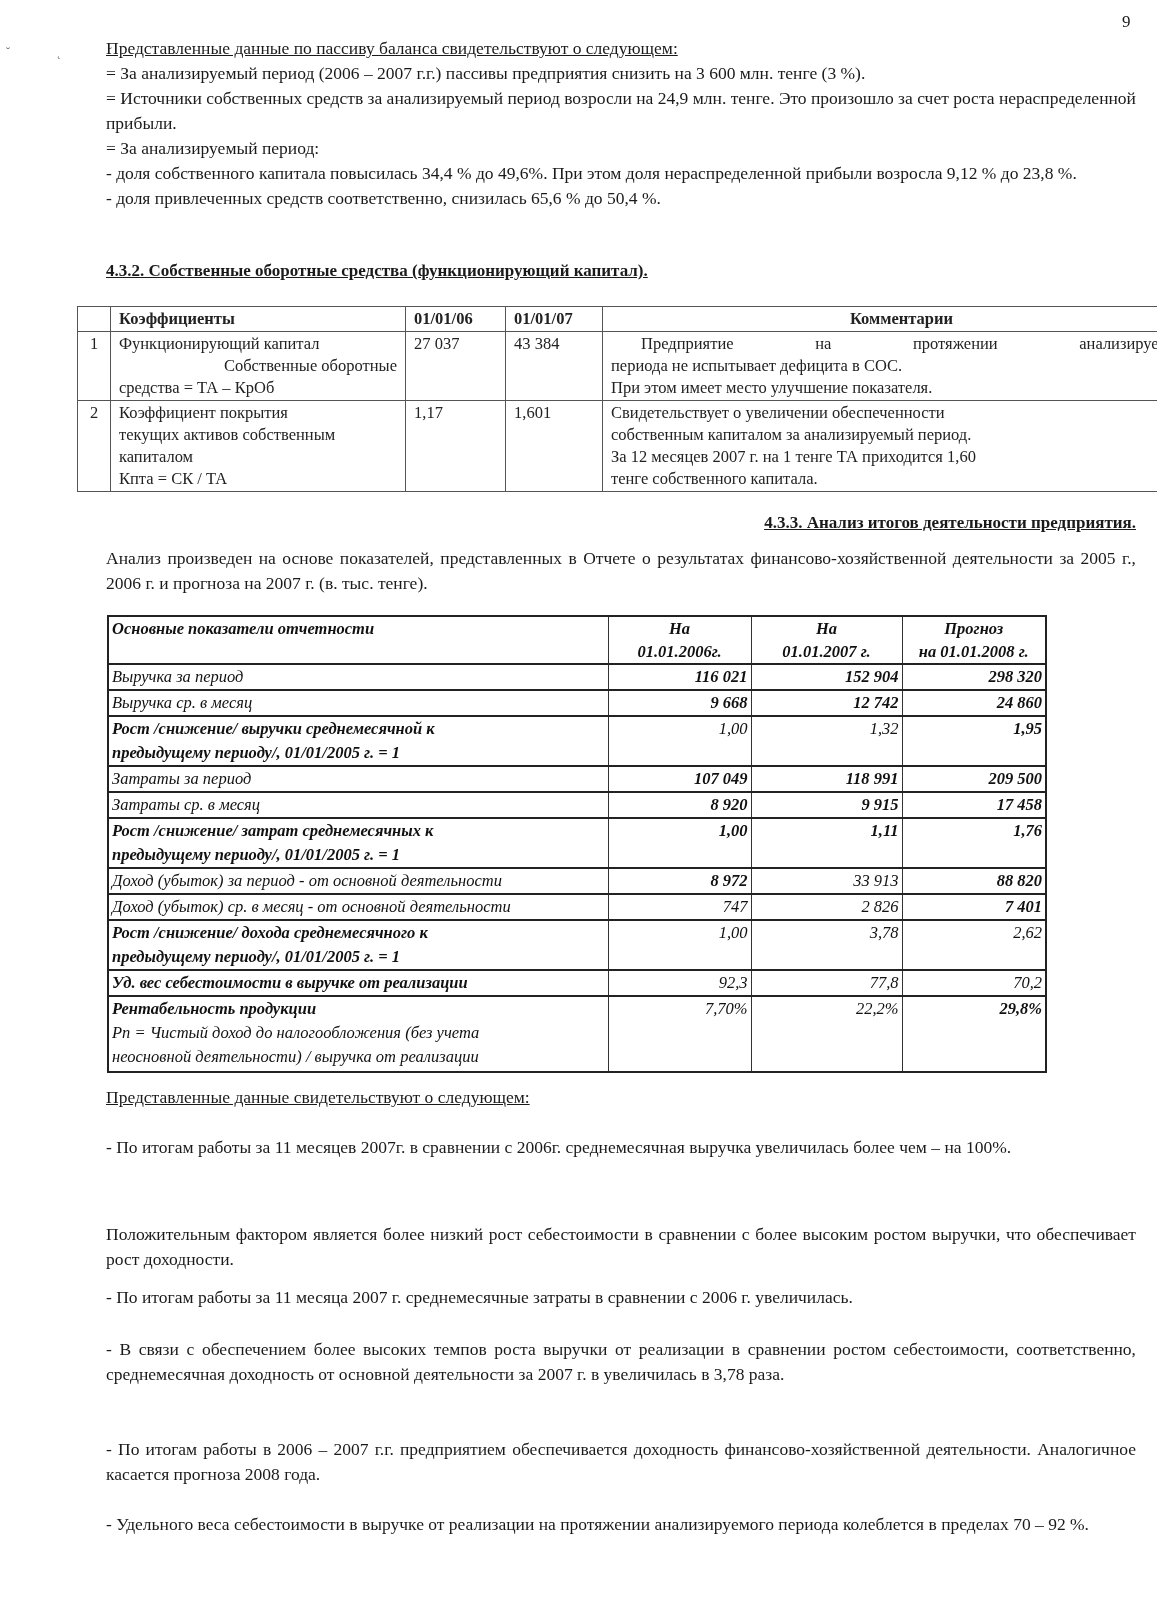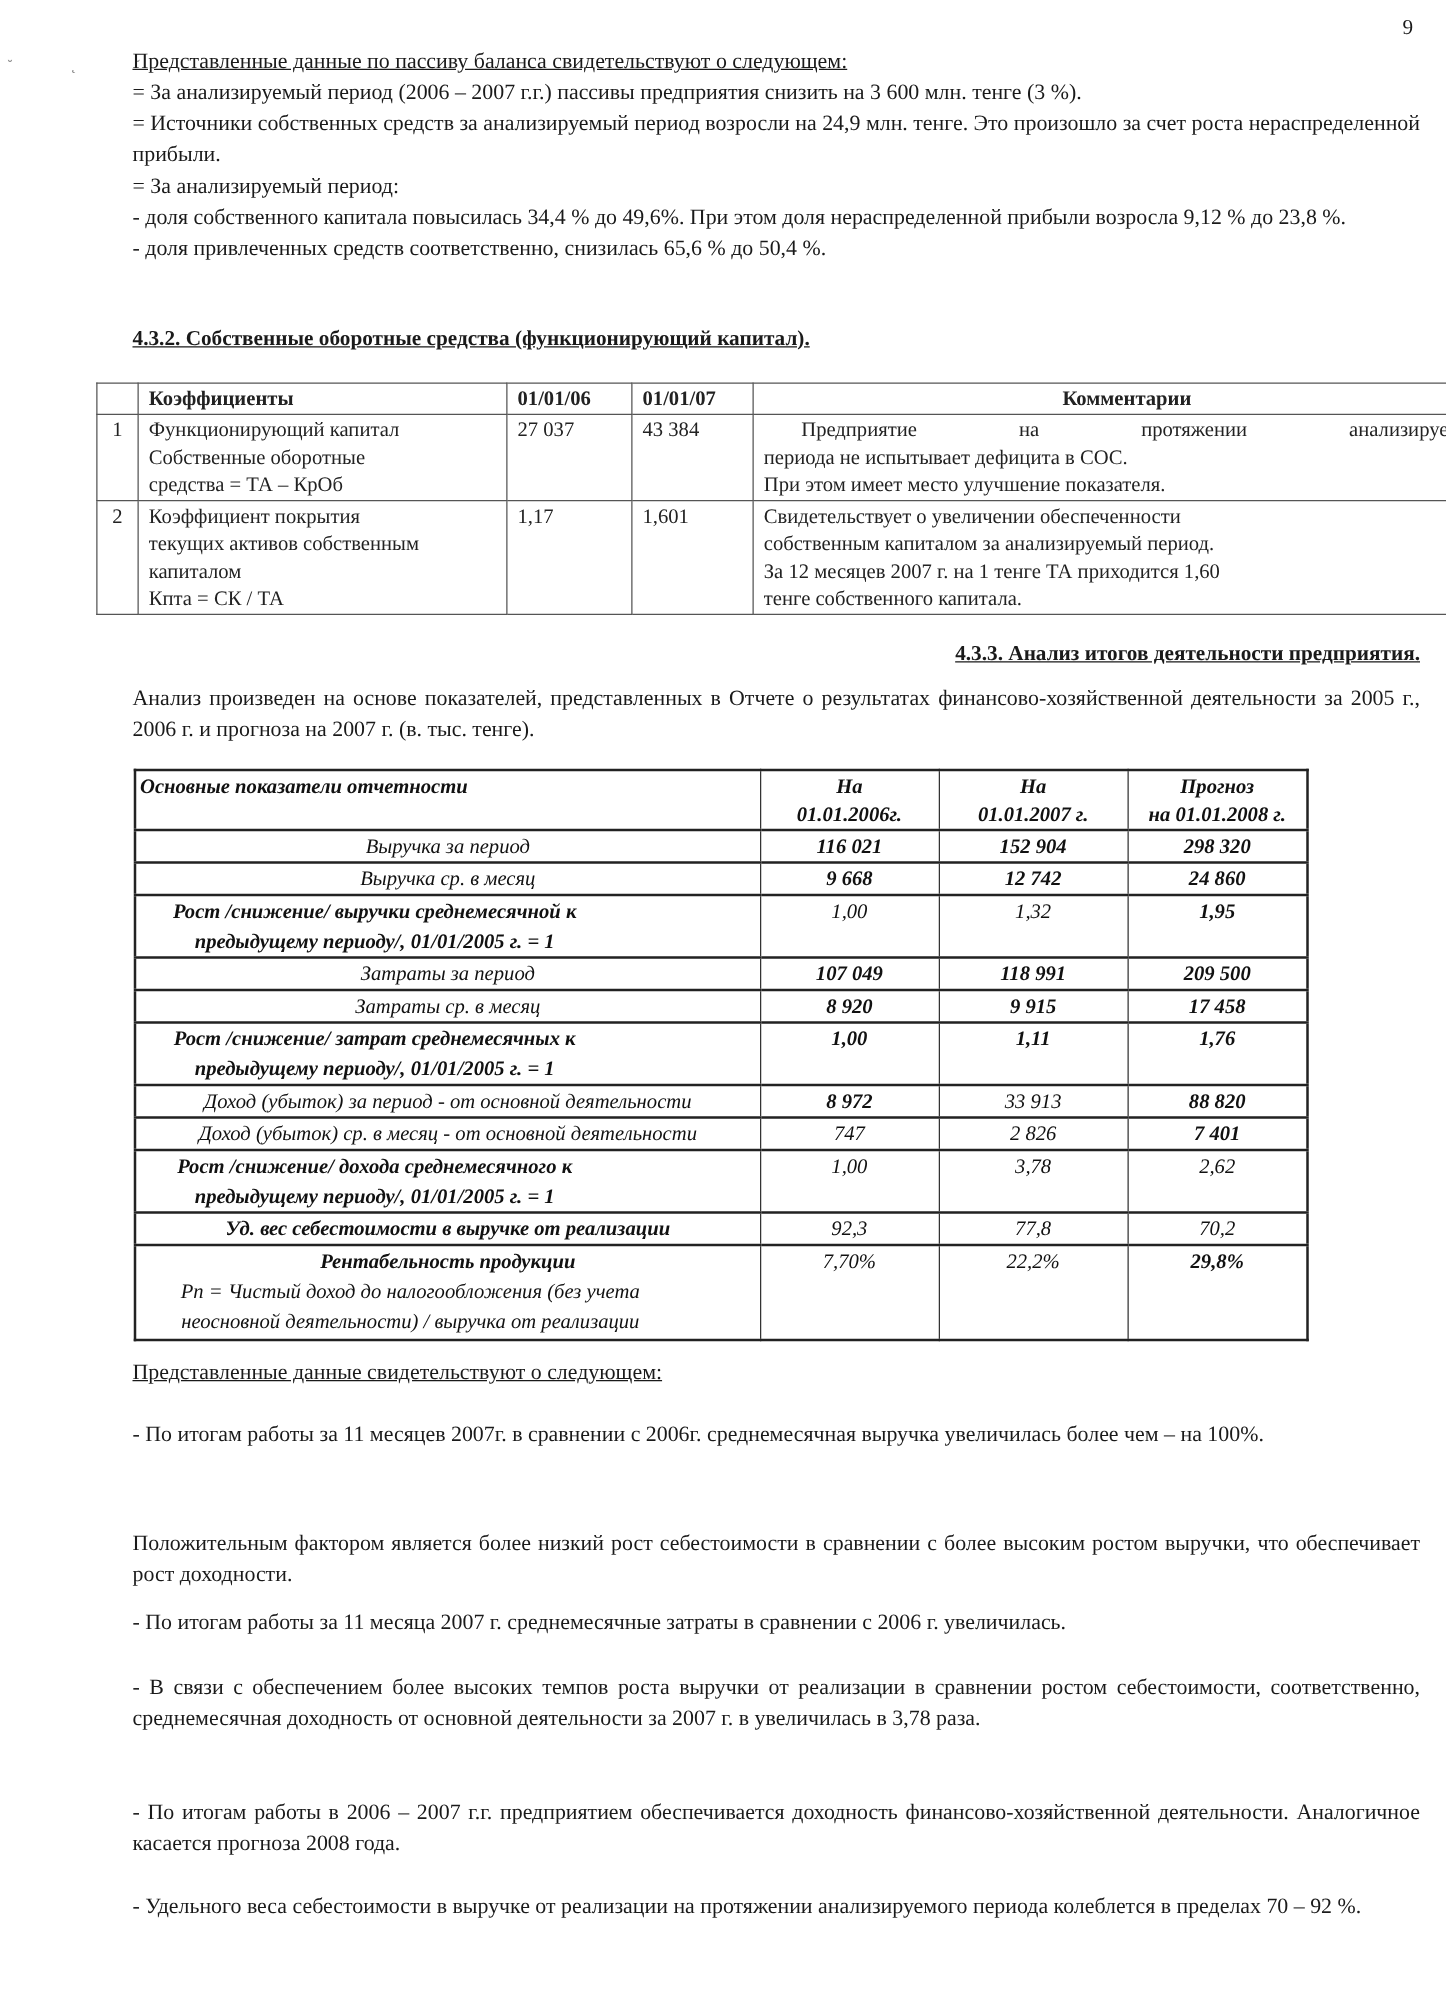--- a/index.html
+++ b/index.html
@@ -31,21 +31,21 @@
   table.t2 {
     position: absolute; left: 107px; top: 615px; width: 940px;
     border-collapse: collapse; font-size: 16.5px; line-height: 24px; color: #111;
     border: 2.5px solid #222;
   }
   table.t2 td, table.t2 th { border: 1px solid #333; vertical-align: top; padding: 0 3px; font-style: italic; }
   table.t2 th { font-weight: bold; }
   table.t2 th.l { text-align: left; }
   table.t2 th.c { text-align: center; line-height: 23px; }
   table.t2 td.v { text-align: right; font-weight: bold; }
-  table.t2 tr.thick td { border-top: 2.5px solid #222; text-align: center; }
+  table.t2 tr.thick td { border-top: 2.5px solid #222; }
   table.t2 tr.bold td.lbl { font-weight: bold; }
   .sub { font-weight: normal; }
 </style>
 </head>
 <body>
 
 <div class="page-num">9</div>
 <div class="scan-marks">˘ ˛ ˘</div>
 
 <div class="block" style="top:36px;">
@@ -72,21 +72,21 @@
     <th></th>
     <th>Коэффициенты</th>
     <th>01/01/06</th>
     <th>01/01/07</th>
     <th class="c">Комментарии</th>
   </tr>
   <tr>
     <td class="n">1</td>
     <td>
       <div>Функционирующий капитал</div>
-      <div style="display:flex;justify-content:flex-start">
+      <div style="display:flex;justify-content:flex-end">
             <span>Собственные оборотные</span>
           </div>
       <div>средства = ТА – КрОб</div>
     </td>
     <td>27 037</td>
     <td>43 384</td>
     <td>
       <div class="cell-just" style="text-align-last:justify">Предприятие на протяжении анализируемого</div>
       <div>периода не испытывает дефицита в СОС.</div>
       <div>При этом имеет место улучшение показателя.</div>

